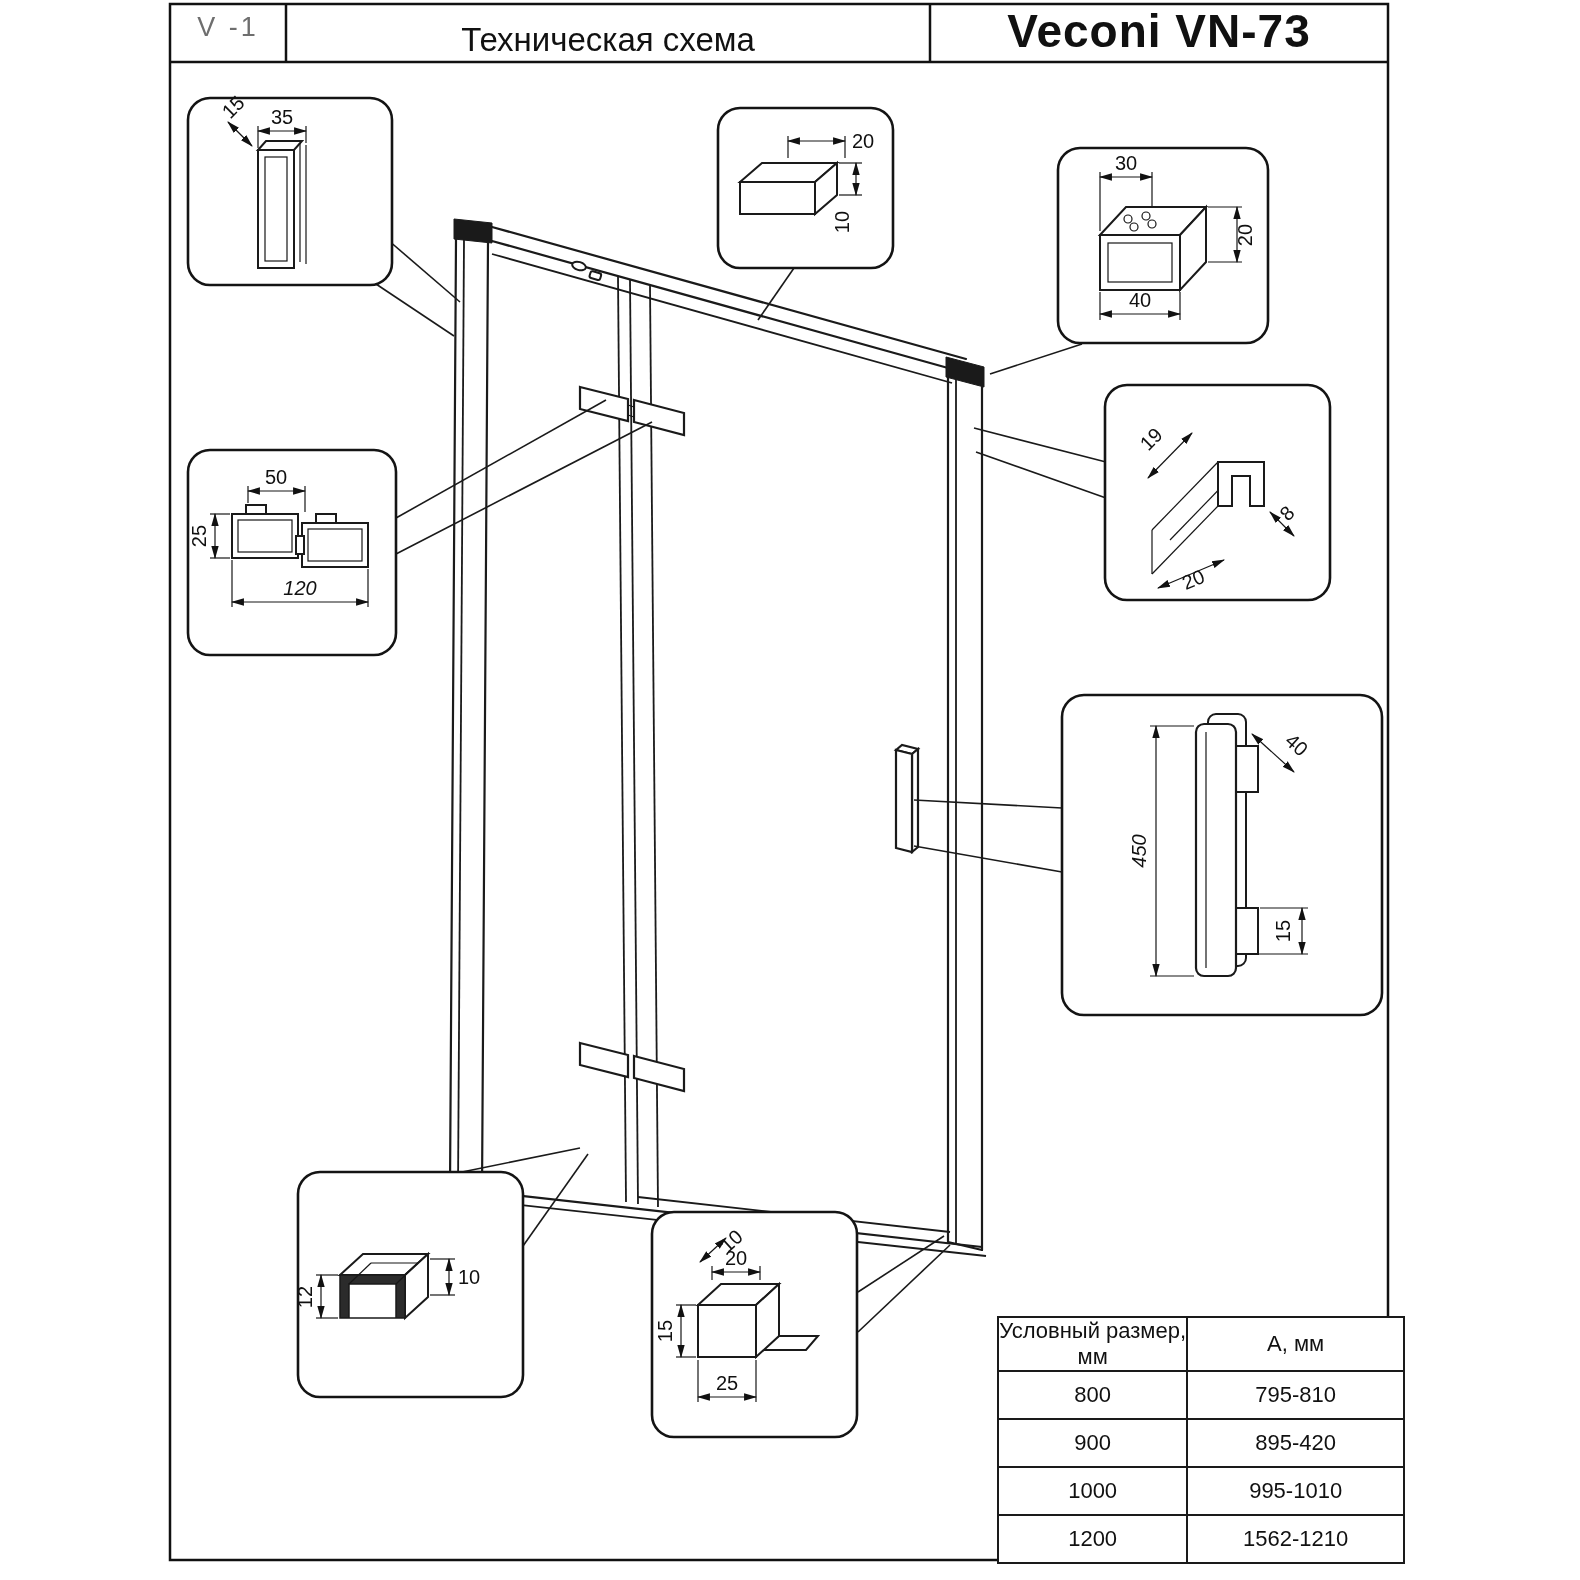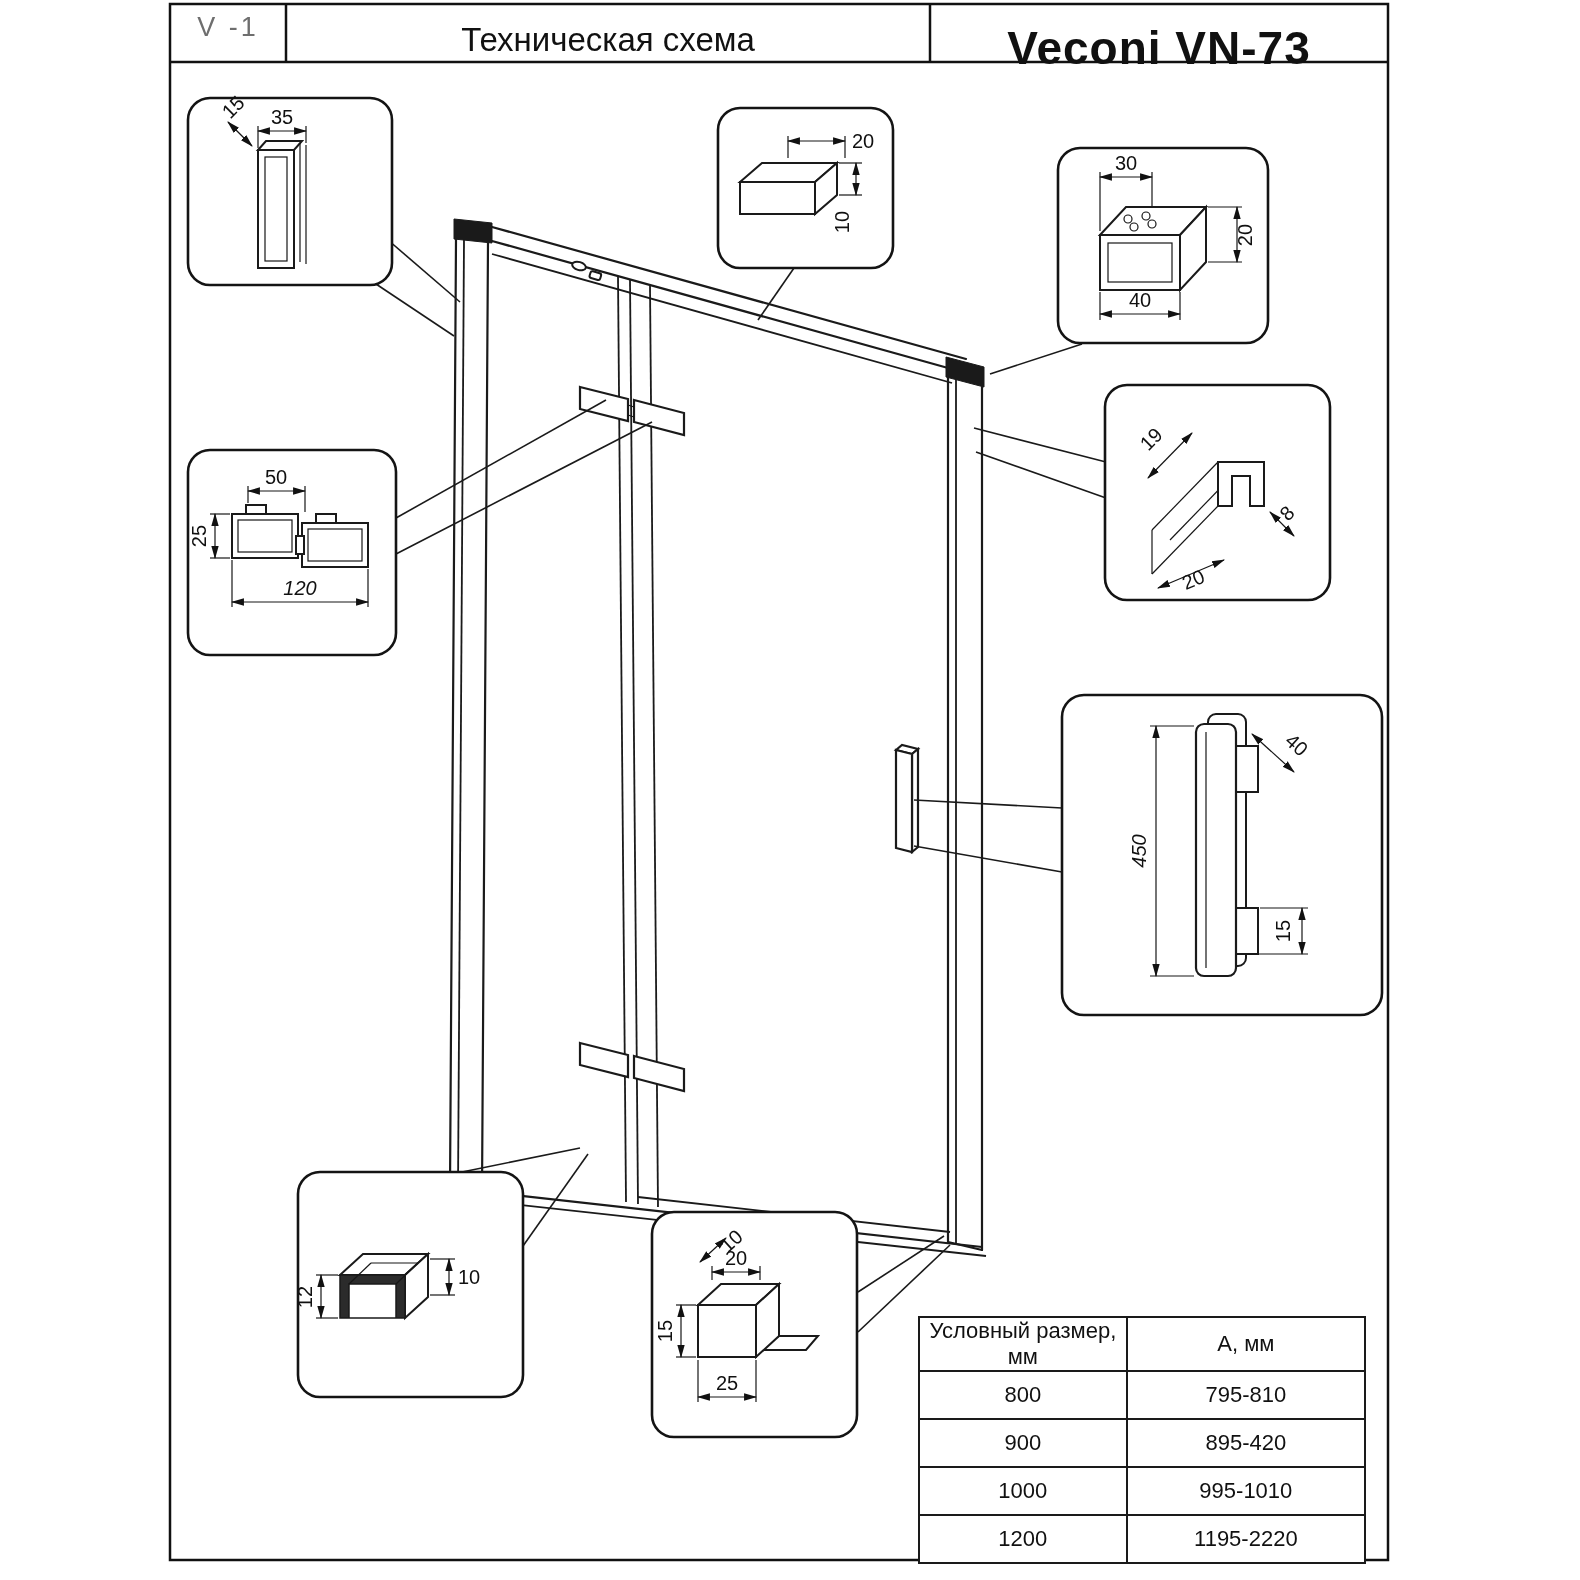--- a/index.html
+++ b/index.html
@@ -8,23 +8,23 @@
   .page { position:relative; width:1580px; height:1580px; background:#fff; overflow:hidden; }
   svg.drawing { position:absolute; left:0; top:0; }
 
   .hdr-ver { position:absolute; left:170px; top:0; width:116px; height:54px;
     display:flex; align-items:center; justify-content:center;
     font-size:27px; color:#6e6e6e; letter-spacing:3px; }
   .hdr-title { position:absolute; left:286px; top:0; width:644px; height:80px;
     display:flex; align-items:center; justify-content:center; font-size:33px; }
   .hdr-product { position:absolute; left:930px; top:0; width:458px; height:62px;
     display:flex; align-items:center; justify-content:center;
-    font-size:46px; font-weight:700; letter-spacing:1px;margin-top:17px; }
-
-  table.size { position:absolute; left:918px; top:1316px; width:448px;
+    font-size:46px; font-weight:700; letter-spacing:1px; }
+
+  table.size { position:absolute; left:997px; top:1316px; width:408px;
     border-collapse:collapse; font-size:22px; background:#fff; }
   table.size th, table.size td { border:2px solid #1a1a1a; text-align:center; font-weight:normal; }
   table.size th { height:44px; }
   table.size td { height:48px; }
 
   
   .frameln { fill:none; stroke:#111; stroke-width:2.5; }
   .ln  { stroke:#1a1a1a; stroke-width:2.2; fill:none; stroke-linecap:round; }
   .ln2 { stroke:#1a1a1a; stroke-width:1.8; fill:none; }
   .thin{ stroke:#161616; stroke-width:1.2; fill:none; }
@@ -296,18 +296,18 @@
       <tr>
         <td>900</td>
         <td>895-420</td>
       </tr>
       <tr>
         <td>1000</td>
         <td>995-1010</td>
       </tr>
       <tr>
         <td>1200</td>
-        <td>1195-2220</td>
+        <td>1562-1210</td>
       </tr>
     </tbody>
   </table>
 
 </div>
 
 </body></html>

